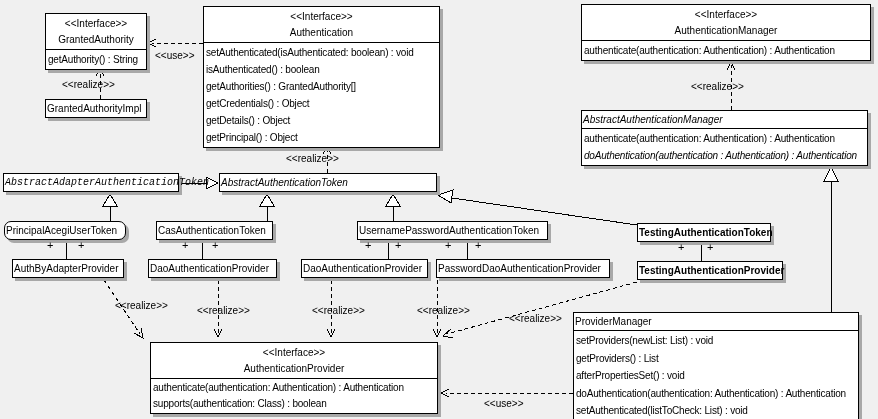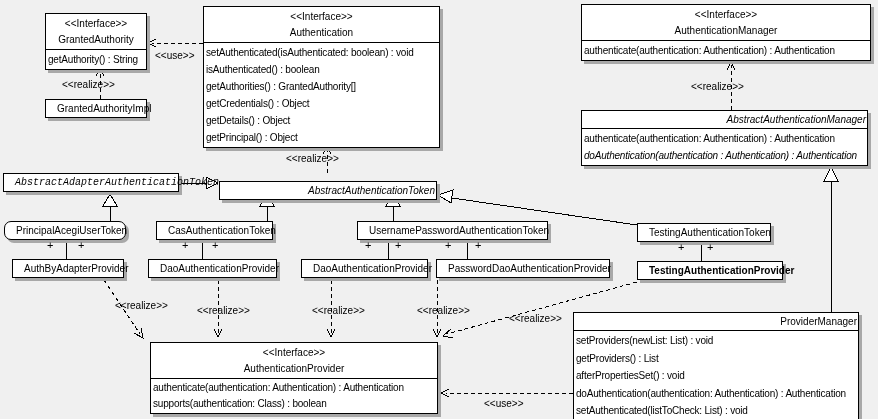--- a/index.html
+++ b/index.html
@@ -2,21 +2,21 @@
 <html><head>
 <meta charset="utf-8">
 <style>
   html,body{margin:0;padding:0;background:#f0f0f0;}
   .stage{position:relative;width:878px;height:419px;background:#f0f0f0;overflow:hidden;
          font-family:"Liberation Sans", sans-serif;font-size:10px;color:#000;}
   svg.wires{position:absolute;left:0;top:0;z-index:1;}
   .cls{position:absolute;background:#fff;border:1px solid #000;box-shadow:3px 3px 0 #a8a8a8;z-index:2;}
   .hdr{text-align:center;white-space:nowrap;padding:2px 1px 1px 1px;}
   .hdr .line{height:16px;line-height:16px;}
-  .hdr1{height:16px;line-height:16px;padding:1px 1px 0 11px;text-align:right;white-space:nowrap;}
+  .hdr1{height:16px;line-height:16px;padding:1px 1px 0 1px;text-align:left;white-space:nowrap;}
   .has-m .hdr,.has-m .hdr1{border-bottom:1px solid #000;}
   .m{padding:1px 2px;}
   .m div{white-space:nowrap;height:17px;line-height:17px;letter-spacing:-0.2px;}
   .ap .m div{height:16px;line-height:16px;}
   .pm .m div{height:17.5px;line-height:17.5px;}
   .it{font-style:italic;}
   .lbl{position:absolute;z-index:3;white-space:nowrap;font-size:10px;}
   .plus{position:absolute;z-index:3;font-size:11px;line-height:11px;}
 </style>
 </head>
@@ -121,37 +121,37 @@
     <div class="m">
       <div>authenticate(authentication: Authentication) : Authentication</div>
       <div class="it">doAuthentication(authentication : Authentication) : Authentication</div>
     </div>
   </div>
 
   <div class="cls" style="left:3px;top:173px;width:174px;font-family:Liberation Mono, monospace;">
     <div class="hdr1 it">AbstractAdapterAuthenticationToken</div>
   </div>
 
-  <div class="cls" style="left:219px;top:173px;width:216px;margin-top:8px;">
+  <div class="cls" style="left:219px;top:173px;width:216px;">
     <div class="hdr1 it">AbstractAuthenticationToken</div>
   </div>
 
   <div class="cls" style="left:4px;top:221px;width:120px;border-radius:7px;">
     <div class="hdr1">PrincipalAcegiUserToken</div>
   </div>
 
   <div class="cls" style="left:156px;top:221px;width:115px;">
     <div class="hdr1">CasAuthenticationToken</div>
   </div>
 
   <div class="cls" style="left:357px;top:221px;width:189px;">
     <div class="hdr1">UsernamePasswordAuthenticationToken</div>
   </div>
 
-  <div class="cls" style="left:637px;top:223px;width:132px;">
+  <div class="cls" style="left:637px;top:223px;width:132px;font-weight:bold;">
     <div class="hdr1">TestingAuthenticationToken</div>
   </div>
 
   <div class="cls" style="left:12px;top:259px;width:110px;">
     <div class="hdr1">AuthByAdapterProvider</div>
   </div>
 
   <div class="cls" style="left:148px;top:259px;width:127px;">
     <div class="hdr1">DaoAuthenticationProvider</div>
   </div>

